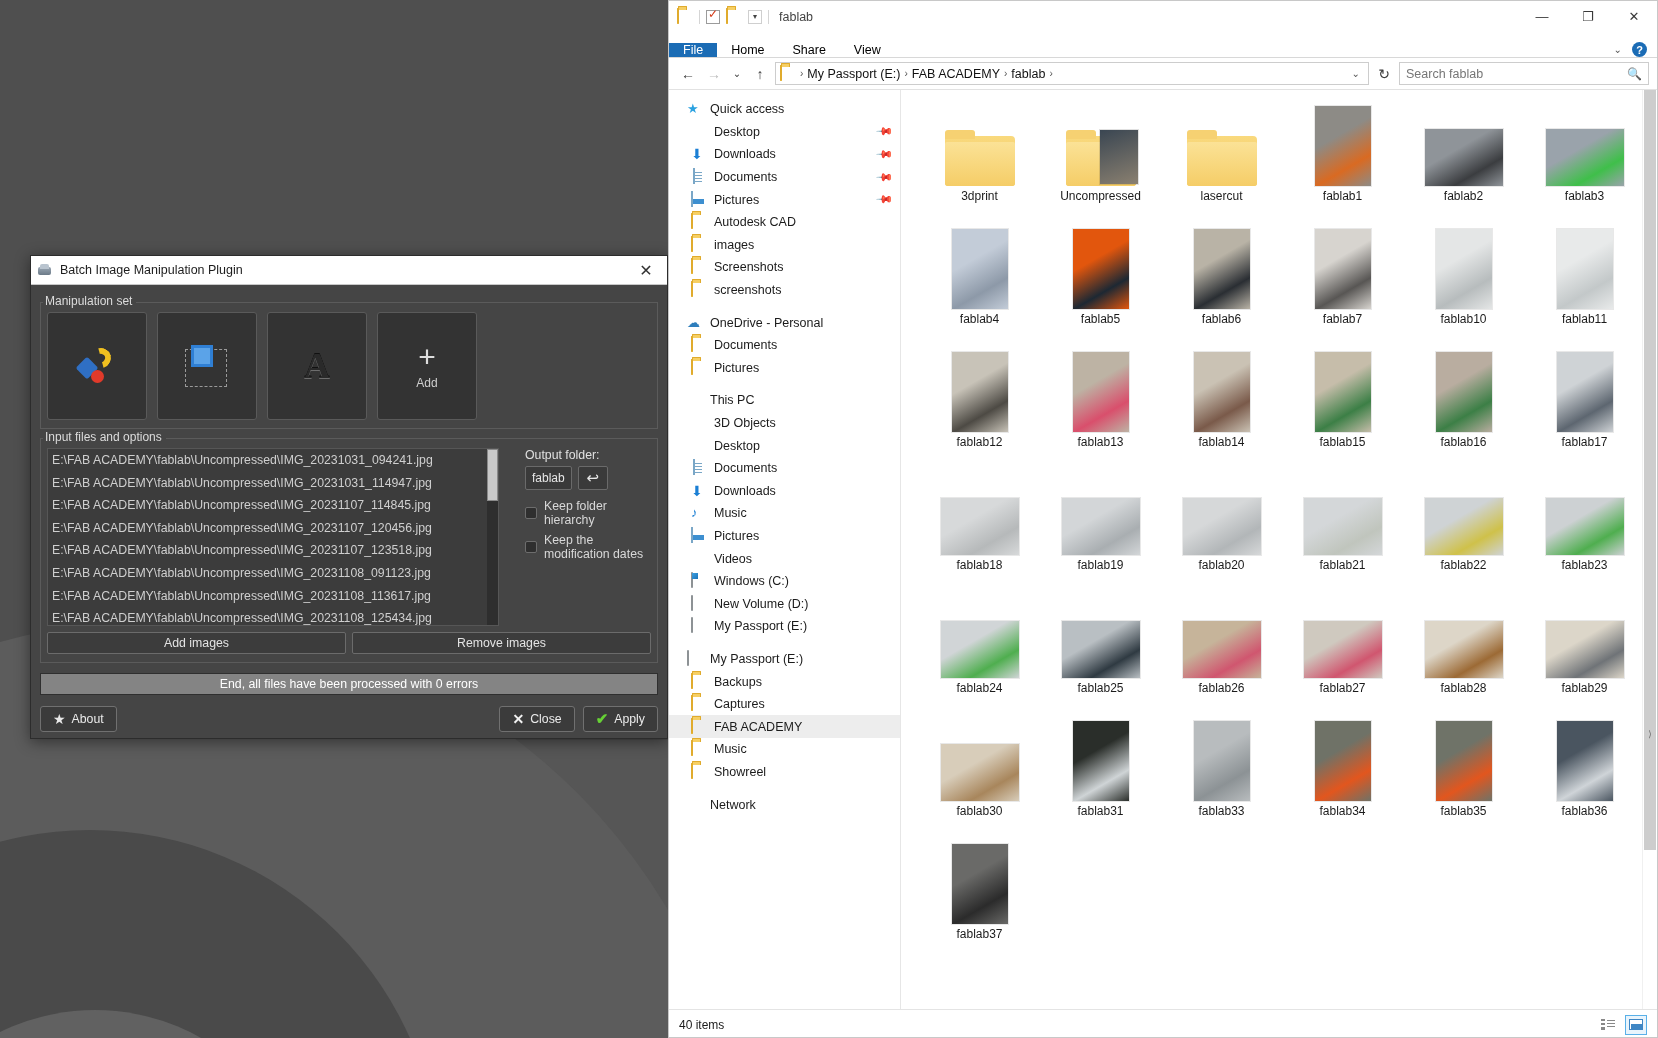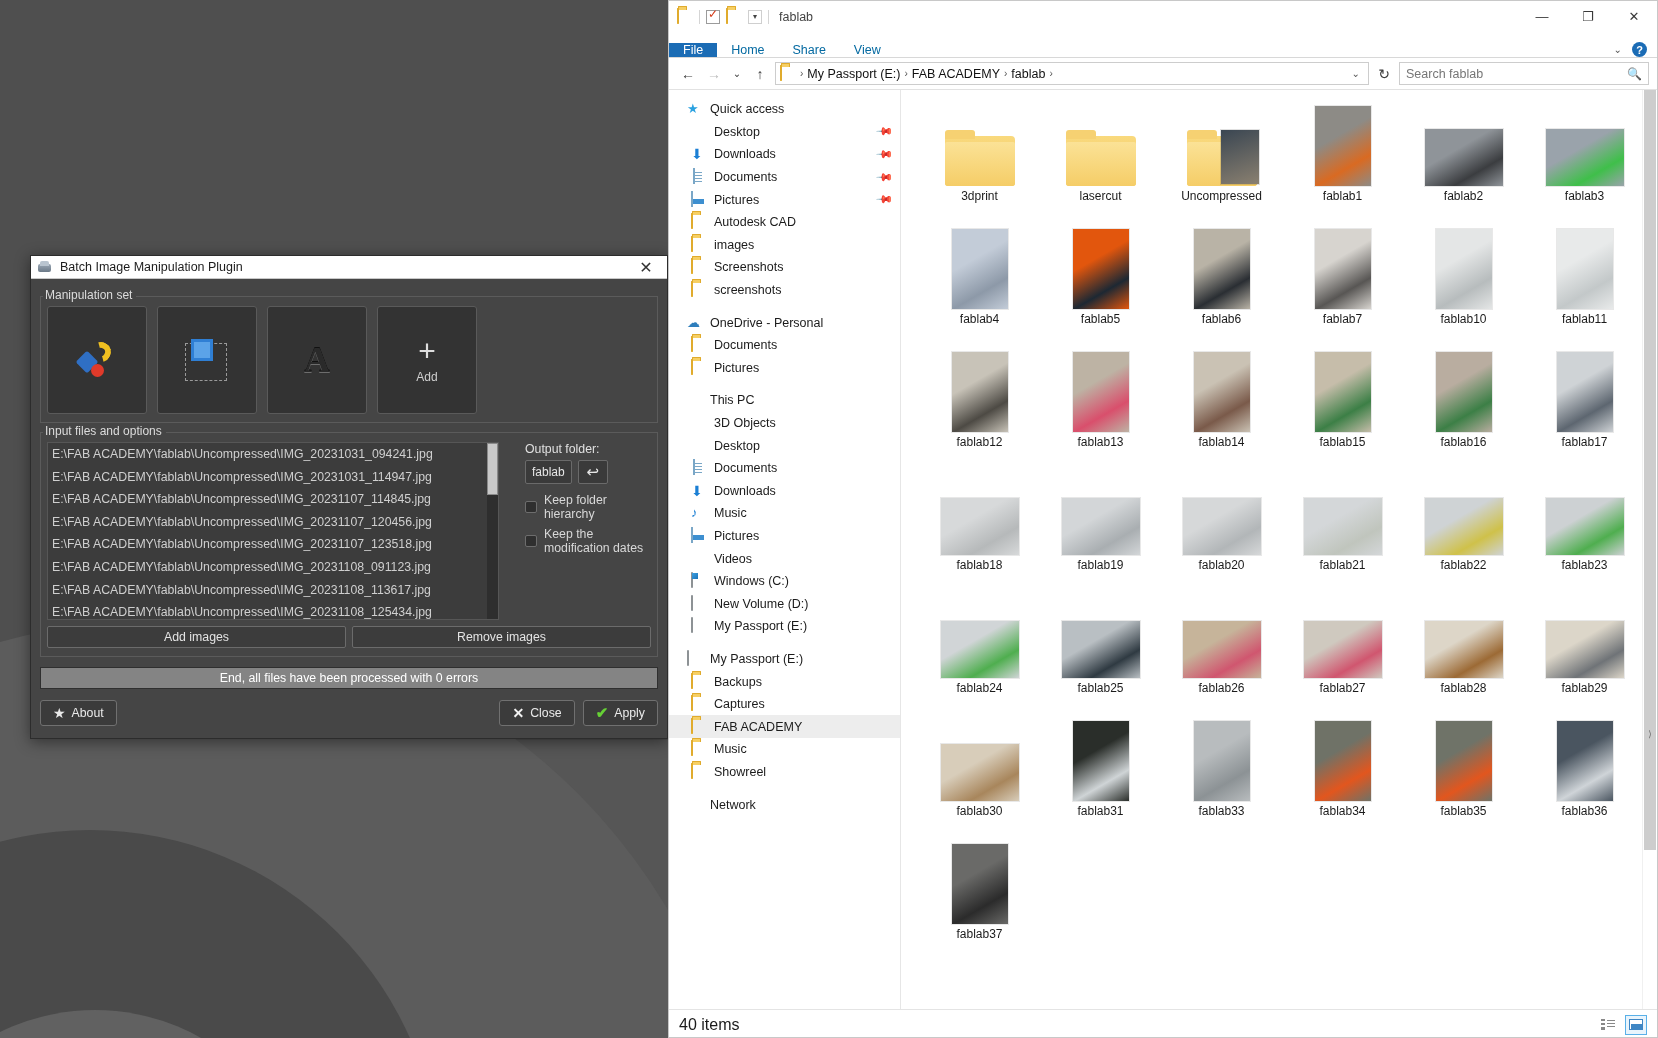--- a/index.html
+++ b/index.html
@@ -50,21 +50,21 @@
     position: absolute;
     left: 30px; top: 255px;
     width: 638px; height: 484px;
     background: #454545;
     border: 1px solid #2c2c2c;
     box-shadow: 0 3px 14px rgba(0,0,0,.45);
     font-size: 12.5px;
     color: #d8d8d8;
   }
   #bimp-title {
-    height: 23px;
+    height: 29px;
     background: #ffffff;
     border-bottom: 1px solid #c8c8c8;
     display: flex; align-items: center;
     padding: 0 6px;
     color: #1c1c1c;
     font-size: 12.5px;
   }
   .bimp-ico {
     width: 16px; height: 16px;
     margin-right: 7px;
@@ -285,21 +285,21 @@
 
   #ribbon {
     height: 26px;
     display:flex; align-items:flex-end;
     border-bottom:1px solid #d8d8d8;
     background:#fff;
   }
   .rtab {
     padding: 0 14px;
     display:flex;align-items:center;
-    font-size:12.5px; color:#0369a1;
+    font-size:12.5px; color:#000000;
   }
   .rtab.active { background:#1b6cb5; color:#ffffff; }
   #ribbon-right { margin-left:auto; display:flex; align-items:center; gap:10px; padding-right:10px;}
   .chev { font-size:10px; color:#555; }
   .help-ico {
     width:15px;height:15px;border-radius:50%;
     background:#1b6cb5; color:#fff; font-size:11px; font-weight:bold;
     display:flex;align-items:center;justify-content:center;
   }
 
@@ -444,21 +444,21 @@
   #v-grip {
     position:absolute; right:1px; top:636px; width:12px; height:16px;
     color:#6f6f6f; font-size:9px; text-align:center; line-height:16px;
   }
 
   #ex-status {
     height: 30px;
     border-top:1px solid #e4e4e4;
     display:flex; align-items:center;
     padding: 0 10px;
-    font-size:16px; color:#1b1b1b;
+    font-size:12px; color:#1b1b1b;
     background:#fff;
   }
   #status-left { display:flex; align-items:center; }
   #status-right { margin-left:auto; display:flex; align-items:center; gap:6px; }
   .viewbtn {
     width:22px;height:20px;
     display:flex;align-items:center;justify-content:center;
   }
   .viewbtn.active { border:1px solid #59b0e8; background:#e8f4fc; }
   .vb-details { width:14px;height:11px; position:relative;}
@@ -776,38 +776,38 @@
               <div class="folder-big">
                 <div class="back"></div>
                 <div class="tab"></div>
                 <div class="front"></div>
               </div>
             </div>
             <div class="cell-label">3dprint</div>
           </div>
           <div class="cell">
             <div class="thumb-box">
-              <div class="folder-big">
-                <div class="back"></div>
-                <div class="tab"></div>
-                <div class="front"></div>
-              </div>
-            </div>
-            <div class="cell-label">lasercut</div>
-          </div>
-          <div class="cell">
-            <div class="thumb-box">
               <div class="folder-big has-preview">
                 <div class="back"></div>
                 <div class="tab"></div>
                 <div class="front"></div>
                 <div class="preview" style="background:linear-gradient(160deg,#3a4652,#8a8070);"></div>
               </div>
             </div>
             <div class="cell-label">Uncompressed</div>
+          </div>
+          <div class="cell">
+            <div class="thumb-box">
+              <div class="folder-big">
+                <div class="back"></div>
+                <div class="tab"></div>
+                <div class="front"></div>
+              </div>
+            </div>
+            <div class="cell-label">lasercut</div>
           </div>
           <div class="cell">
             <div class="thumb-box">
               <div class="thumb" style="width: 56px; height: 80px; background: linear-gradient(150deg, rgb(141, 139, 134) 0%, rgb(141, 139, 134) 38%, rgb(217, 106, 34) 72%, rgb(141, 139, 134) 100%);"></div>
             </div>
             <div class="cell-label">fablab1</div>
           </div>
           <div class="cell">
             <div class="thumb-box">
               <div class="thumb" style="width: 78px; height: 57px; background: linear-gradient(150deg, rgb(143, 148, 153) 0%, rgb(143, 148, 153) 38%, rgb(59, 61, 64) 72%, rgb(143, 148, 153) 100%);"></div>

